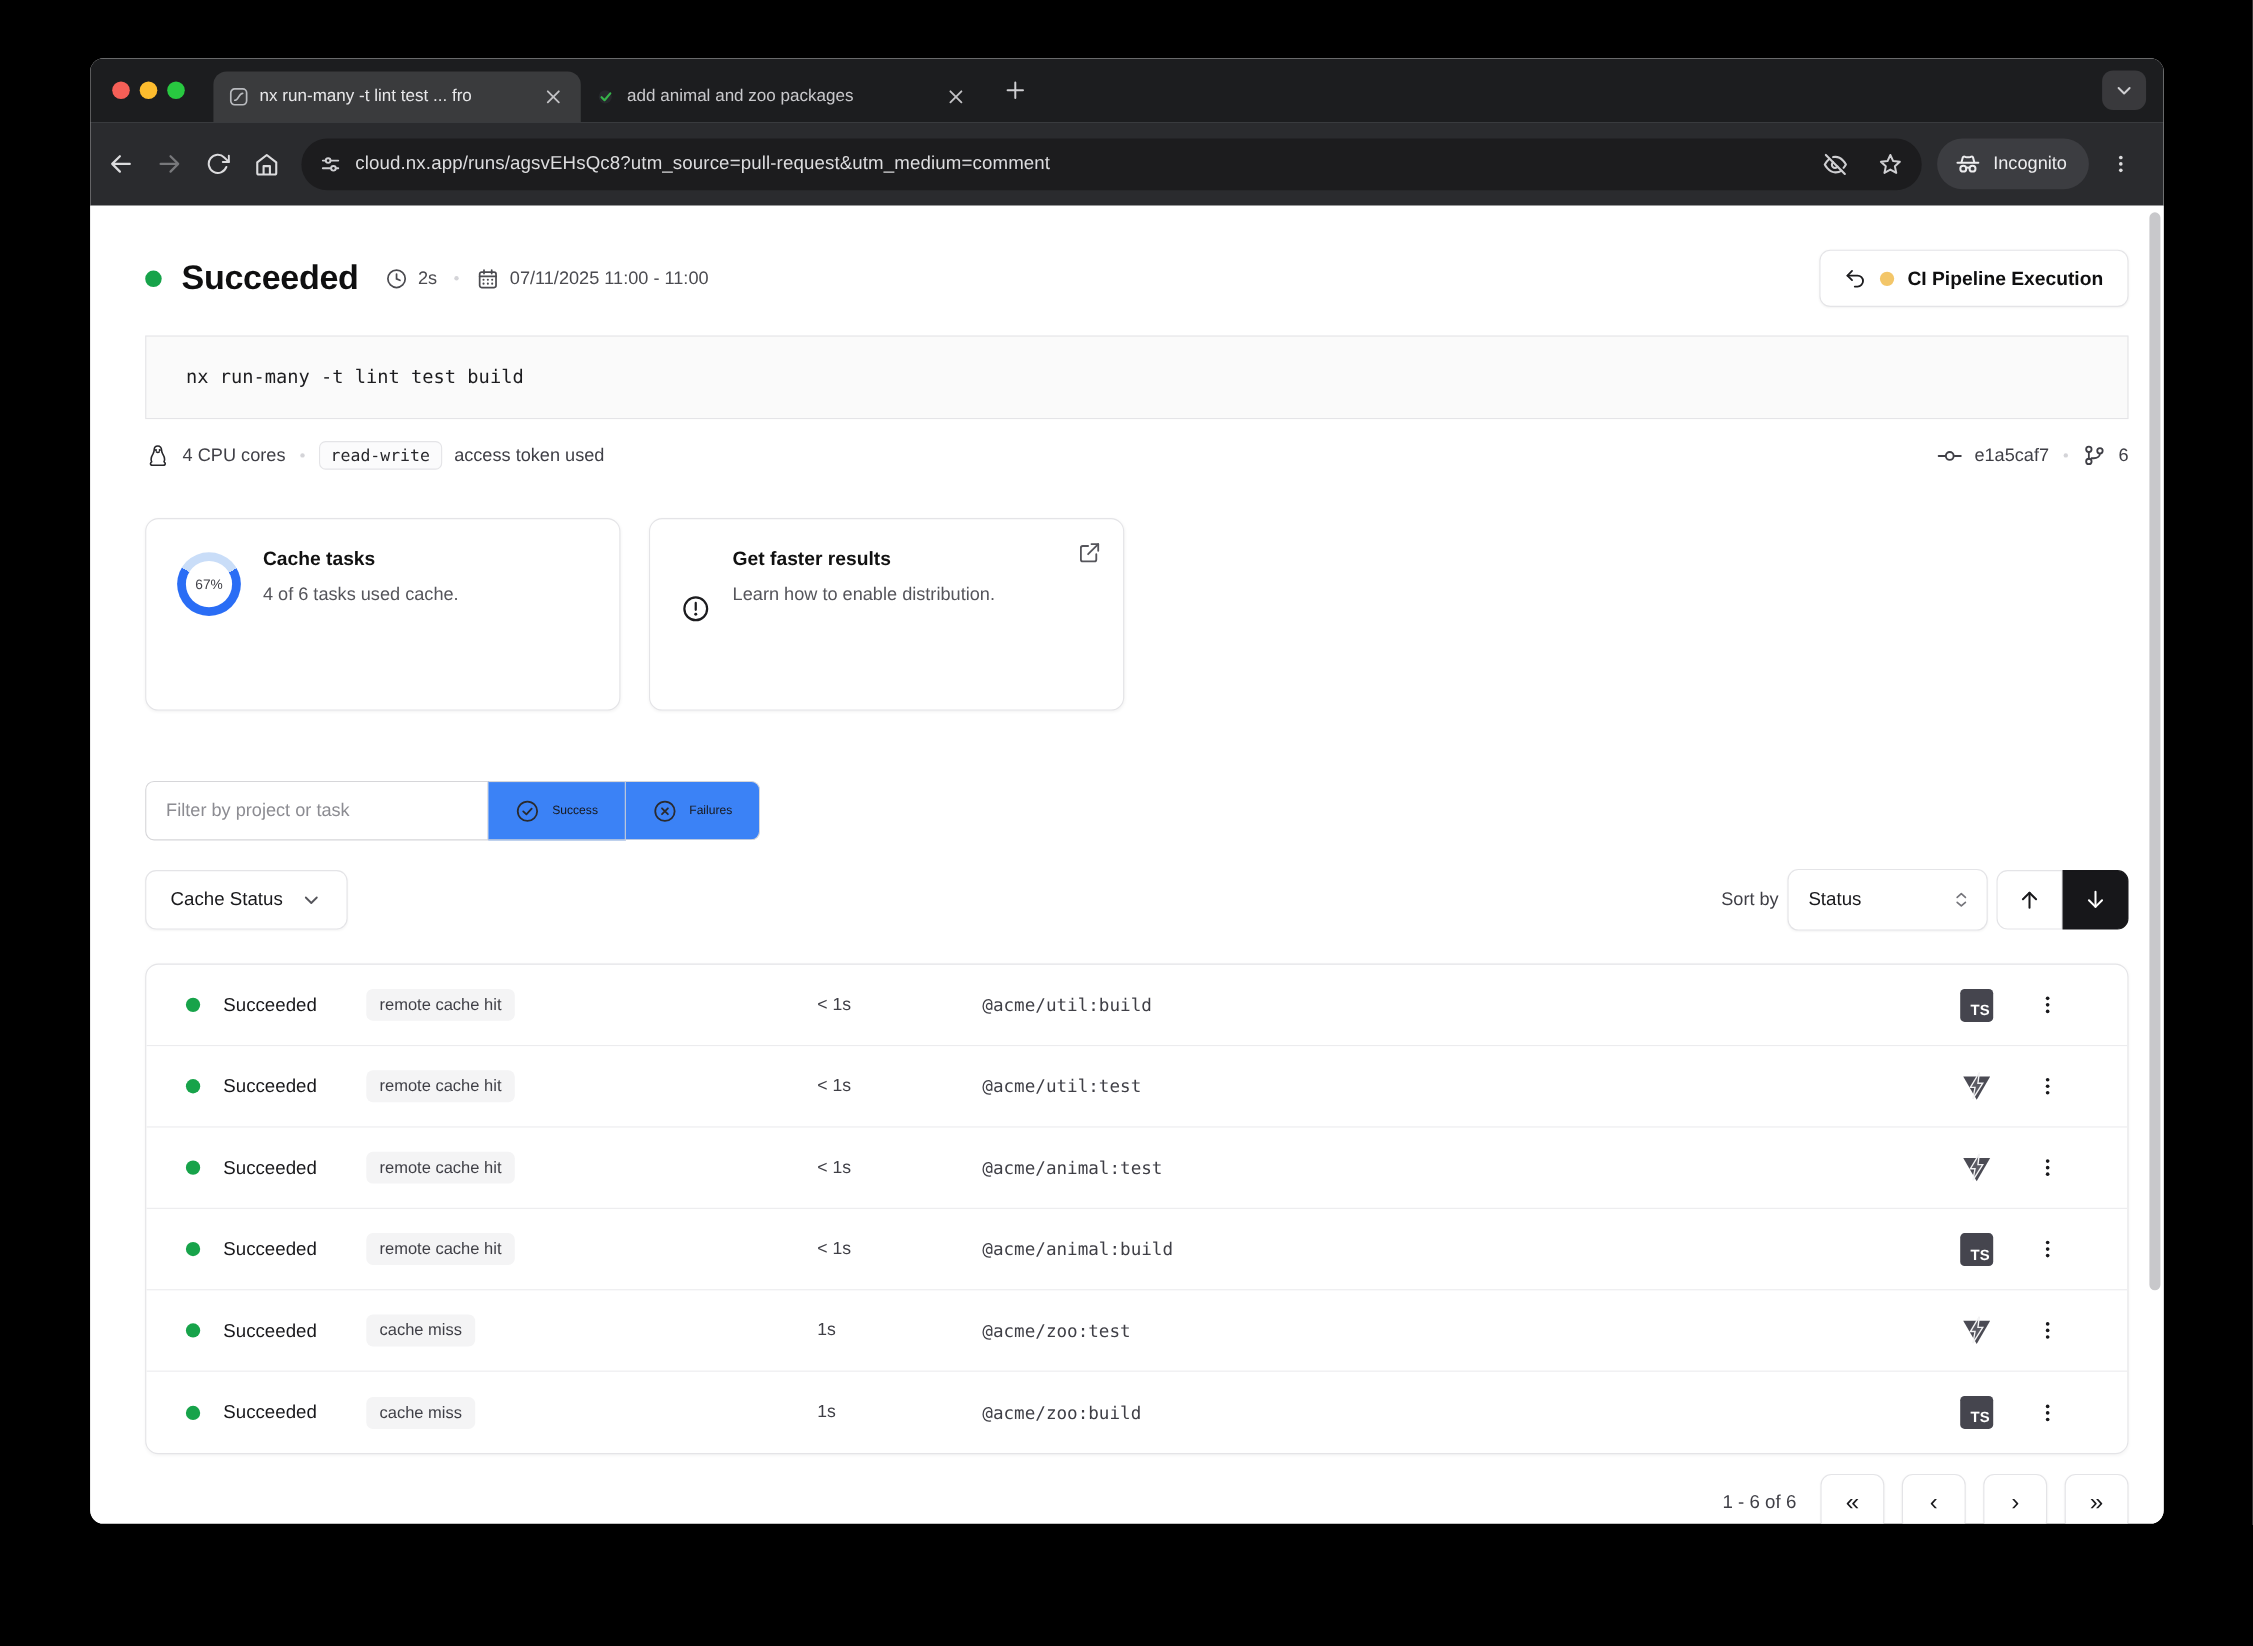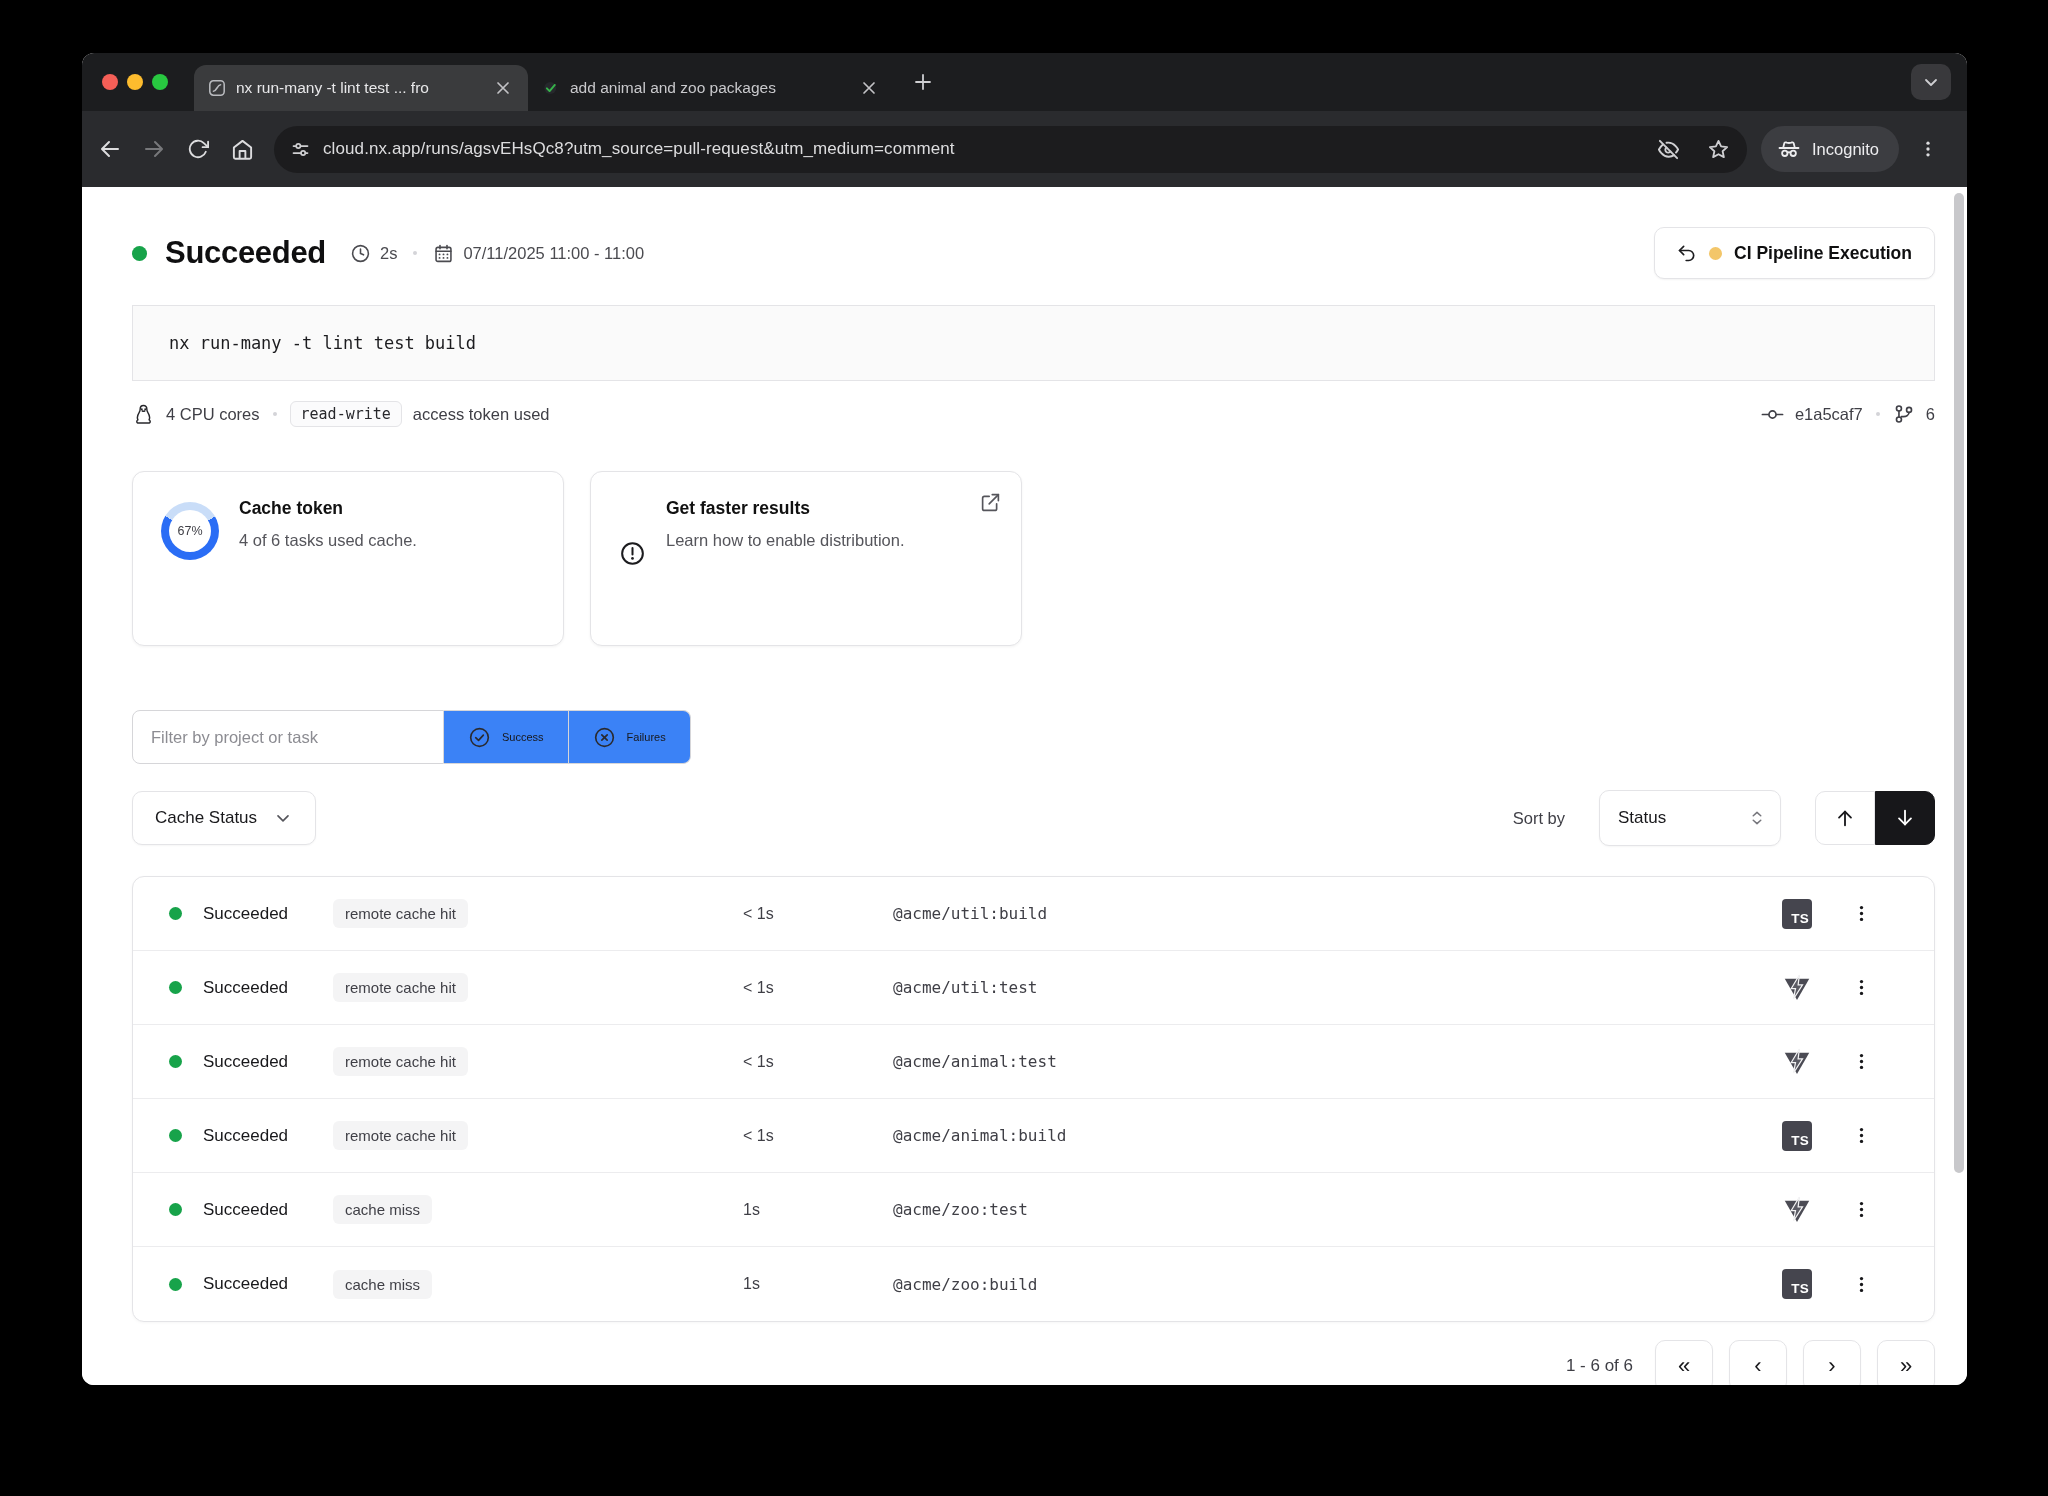--- a/index.html
+++ b/index.html
@@ -75,21 +75,21 @@
   .filter-input{width:312px;border:1px solid var(--border-dark);border-radius:8px 0 0 8px;padding:0 18px;font-size:16.5px;color:#18181b;outline:none;background:#fff;font-family:"Liberation Sans",sans-serif;}
   .filter-input::placeholder{color:#8c8c92;}
   .seg{display:flex;align-items:center;gap:11px;padding:0 24px;border:1px solid var(--border-dark);border-left:none;background:#3b82f6;font-size:11px;color:#18181b;font-family:"Liberation Sans",sans-serif;}
   .seg.last{border-radius:0 8px 8px 0;}
   .seg svg{color:#2a2a2e;}
 
   .controls{margin-top:26px;display:flex;align-items:center;justify-content:space-between;}
   .dd-btn{height:54px;display:flex;align-items:center;gap:16px;padding:0 22px;background:#fff;border:1px solid var(--border);
     border-radius:10px;box-shadow:0 1px 2px rgba(0,0,0,.04);font-size:17px;font-weight:500;color:#18181b;font-family:"Liberation Sans",sans-serif;}
   .dd-btn svg{color:#55555b;}
-  .sort-zone{display:flex;align-items:center;gap:34px;text-align:right;}
+  .sort-zone{display:flex;align-items:center;gap:8px;text-align:right;}
   .sort-label{font-size:16.5px;color:#3f3f46;}
   .select{width:182px;height:56px;border:1px solid var(--border);border-radius:10px;background:#fff;display:flex;align-items:center;justify-content:space-between;padding:0 14px 0 18px;font-size:17px;color:#18181b;box-shadow:0 1px 2px rgba(0,0,0,.04);}
   .select svg{color:#75757b;}
   .arrow-group{display:flex;}
   .arrow-btn{width:60px;height:54px;display:flex;align-items:center;justify-content:center;border:1px solid var(--border);background:#fff;color:#18181b;}
   .arrow-btn.up{border-radius:10px 0 0 10px;}
   .arrow-btn.down{border-radius:0 10px 10px 0;background:#17171a;border-color:#17171a;color:#fff;}
 
   .tasklist{margin-top:30px;border:1px solid var(--border);border-radius:12px;box-shadow:0 1px 3px rgba(0,0,0,.04);overflow:hidden;background:#fff;}
   .task-row{height:74px;display:grid;grid-template-columns:34px 130px 260px 150px 130px 1fr 64px 64px;align-items:center;
@@ -310,21 +310,21 @@
 
     <div class="cards">
       <div class="card">
         <div class="card-inner">
           <div class="donut" style="background: conic-gradient(from 60deg, rgb(42, 109, 245) 0deg, rgb(42, 109, 245) 67%, rgb(201, 221, 248) 0deg);">
             <div class="donut-hole">
                 <span>67%</span>
               </div>
           </div>
           <div>
-            <div class="card-title">Cache token</div>
+            <div class="card-title">Cache tasks</div>
             <div class="card-sub">4 of 6 tasks used cache.</div>
           </div>
         </div>
       </div>
 
       <div class="card">
         <span class="ext-link">
           <svg width="21" height="21" viewBox="0 0 24 24" fill="none" stroke="currentColor" stroke-width="1.9" stroke-linecap="round" stroke-linejoin="round">
               <path d="M19 13.5V19a2 2 0 0 1-2 2H5a2 2 0 0 1-2-2V7a2 2 0 0 1 2-2h5.5"></path>
               <polyline points="14 3 21 3 21 10"></polyline>

